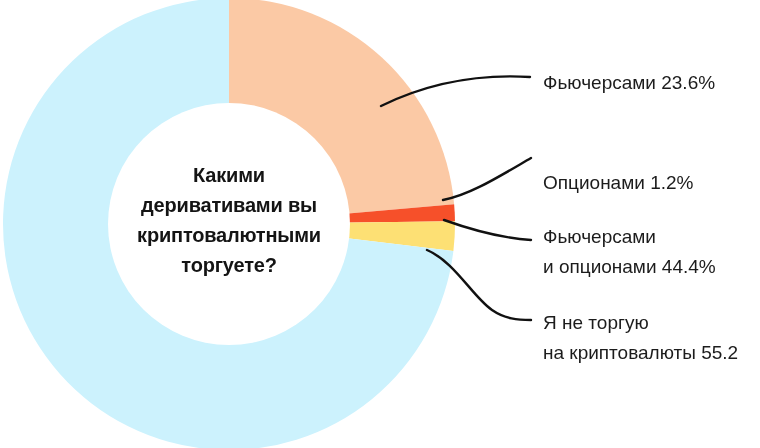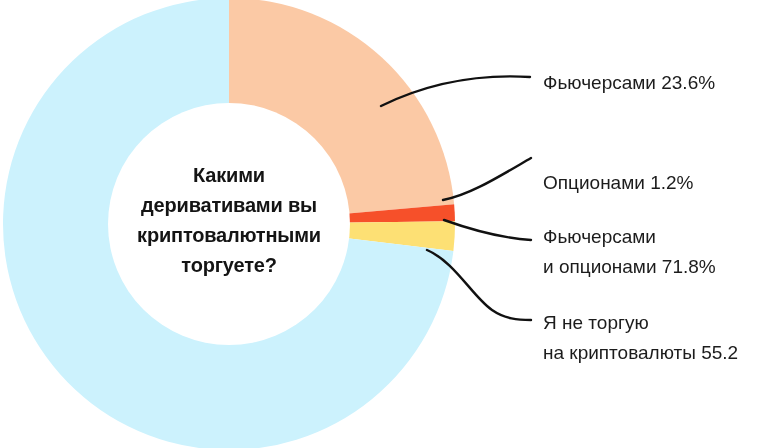--- a/index.html
+++ b/index.html
@@ -92,21 +92,21 @@
   <div class="callout" id="callout-futures">
     <span class="ln"><span>Фьючерсами </span><span class="pct">23.6%</span></span>
   </div>
 
   <div class="callout" id="callout-options">
     <span class="ln"><span>Опционами </span><span class="pct">1.2%</span></span>
   </div>
 
   <div class="callout" id="callout-both">
     <span class="ln">Фьючерсами</span>
-    <span class="ln"><span>и опционами </span><span class="pct">71.8%</span></span>
+    <span class="ln"><span>и опционами </span><span class="pct">44.4%</span></span>
   </div>
 
   <div class="callout" id="callout-none">
     <span class="ln">Я не торгую</span>
     <span class="ln"><span>на криптовалюты </span><span class="pct">55.2</span></span>
   </div>
 
 </div>
 
 </body></html>

